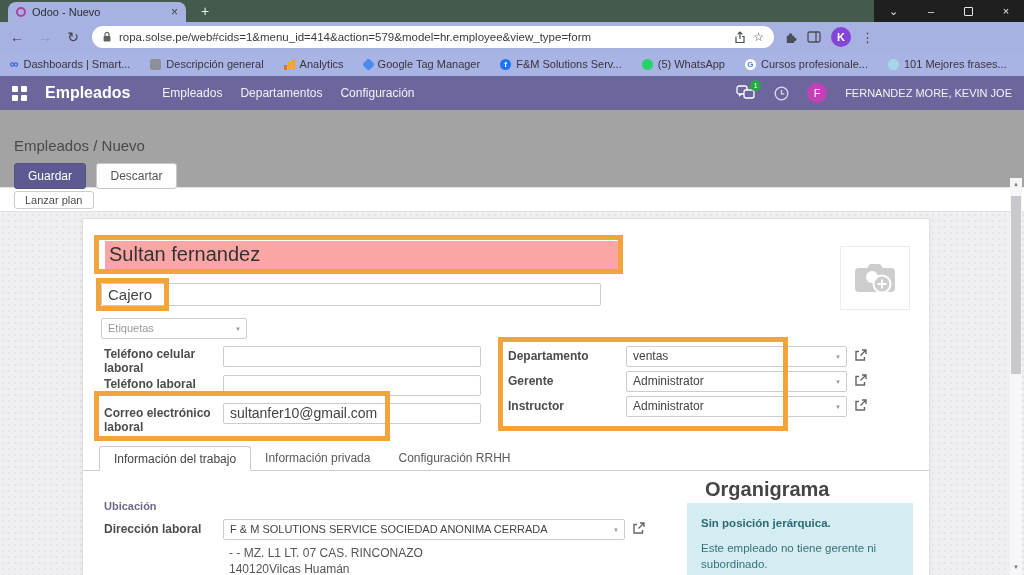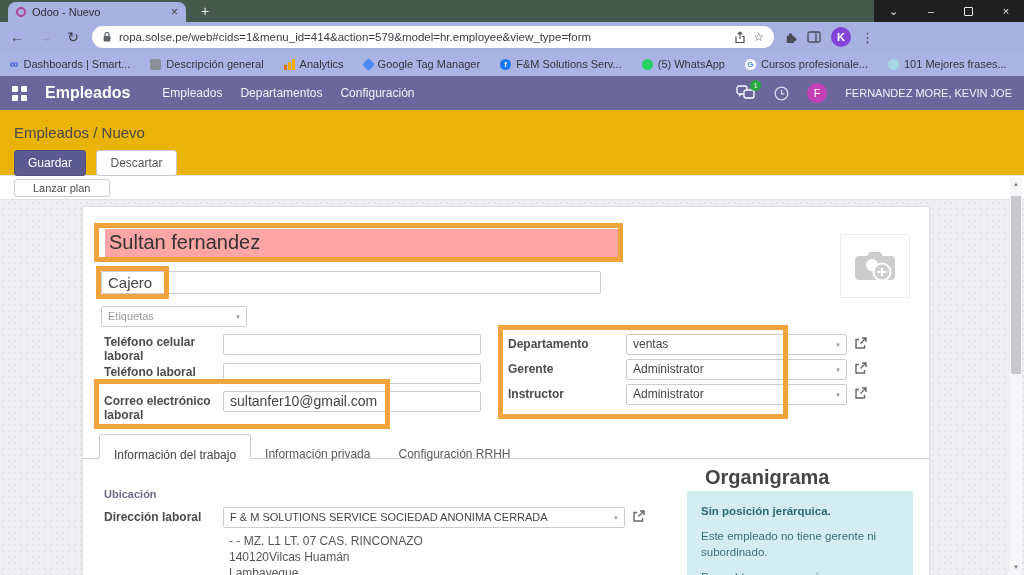--- a/index.html
+++ b/index.html
@@ -45,28 +45,28 @@
   .onav-item { font-size:12px; color:#f2f1f7; }
   .onav-spacer { flex:1; }
   .chat-wrap { position:relative; width:20px; height:16px; }
   .badge { position:absolute; top:-5px; right:-5px; min-width:11px; height:11px; background:#28a745; color:#fff;
     font-size:7px; border-radius:6px; display:flex; align-items:center; justify-content:center; padding:0 2px; }
   .avatar-f { width:20px; height:20px; border-radius:50%; background:#c341b5; color:#fff; font-size:11px;
     display:flex; align-items:center; justify-content:center; }
   .user-name { font-size:11px; color:#f3f2f8; }
 
   
-  .cpanel { height:66px; background:#eab308; border-bottom:1px solid #e3e3e3; padding:14px 0 0 14px; }
+  .cpanel { height:78px; background:#a3a3a3; border-bottom:1px solid #e3e3e3; padding:27px 0 0 14px; }
   .breadcrumb { font-size:15px; color:#4a4a4a; margin-bottom:9px; }
   .btn { display:inline-block; font-size:12px; padding:5px 13px; border-radius:3px; margin-right:6px; }
   .btn.primary { background:#5d5991; color:#fff; border:1px solid #55517f; }
   .btn.secondary { background:#fff; color:#555; border:1px solid #c8c8c8; }
 
   .statusbar { height:24px; background:#fff; border-bottom:1px solid #e0e0e0; display:flex; align-items:center; padding-left:14px; }
-  .btn.small { font-size:11px; padding:2px 18px; margin:0; background:#fff; border:1px solid #ccc; color:#4c4c4c; }
+  .btn.small { font-size:11px; padding:2px 10px; margin:0; background:#fff; border:1px solid #ccc; color:#4c4c4c; }
 
   
   .content { position:relative; height:375px;
     background:#efeef1;
     background-image:radial-gradient(#e4e3e7 1px, transparent 1px);
     background-size:6px 6px; }
   .sheet { position:absolute; left:82px; top:6px; width:848px; height:380px; background:#fff;
     border:1px solid #dfdfe3; box-shadow:0 1px 3px rgba(0,0,0,.06); }
 
   .hl { position:absolute; border:5px solid #f2a33c; z-index:6; pointer-events:none; }
@@ -82,21 +82,21 @@
 
   .job-input { left:18px; top:64px; width:500px; height:23px; font-size:15px; line-height:21px; }
   .job-hl { left:13px; top:59px; width:73px; height:33px; }
   .tags-select { left:18px; top:99px; width:146px; height:21px; color:#999; font-size:11px; }
 
   .email-hl { left:11px; top:172px; width:296px; height:50px; }
   .right-hl { left:415px; top:118px; width:290px; height:94px; }
 
   .tabs { position:absolute; left:0; right:0; top:227px; height:25px; border-bottom:1px solid #ccc;
     display:flex; padding-left:16px; font-size:12px; color:#5a5a5a; }
-  .tabitem { padding:13px 14px 4px; }
+  .tabitem { padding:5px 14px 4px; }
   .tabitem.active { background:#fff; border:1px solid #ccc; border-bottom:1px solid #fff; border-radius:3px 3px 0 0;
     margin-bottom:-1px; color:#444; }
 
   .section-title { position:absolute; left:21px; top:281px; font-size:11px; font-weight:700; color:#6d6b85; }
   .addr-line { position:absolute; left:146px; font-size:12px; color:#555; }
 
   .org-title { position:absolute; left:622px; top:259px; font-size:20px; font-weight:700; color:#454545; }
   .alert { position:absolute; left:604px; top:284px; width:226px; height:140px; background:#d3edf2;
     color:#38707a; font-size:11.5px; padding:12px 14px; line-height:1.45; }
   .alert b { display:block; color:#2c6a74; margin-bottom:8px; }

